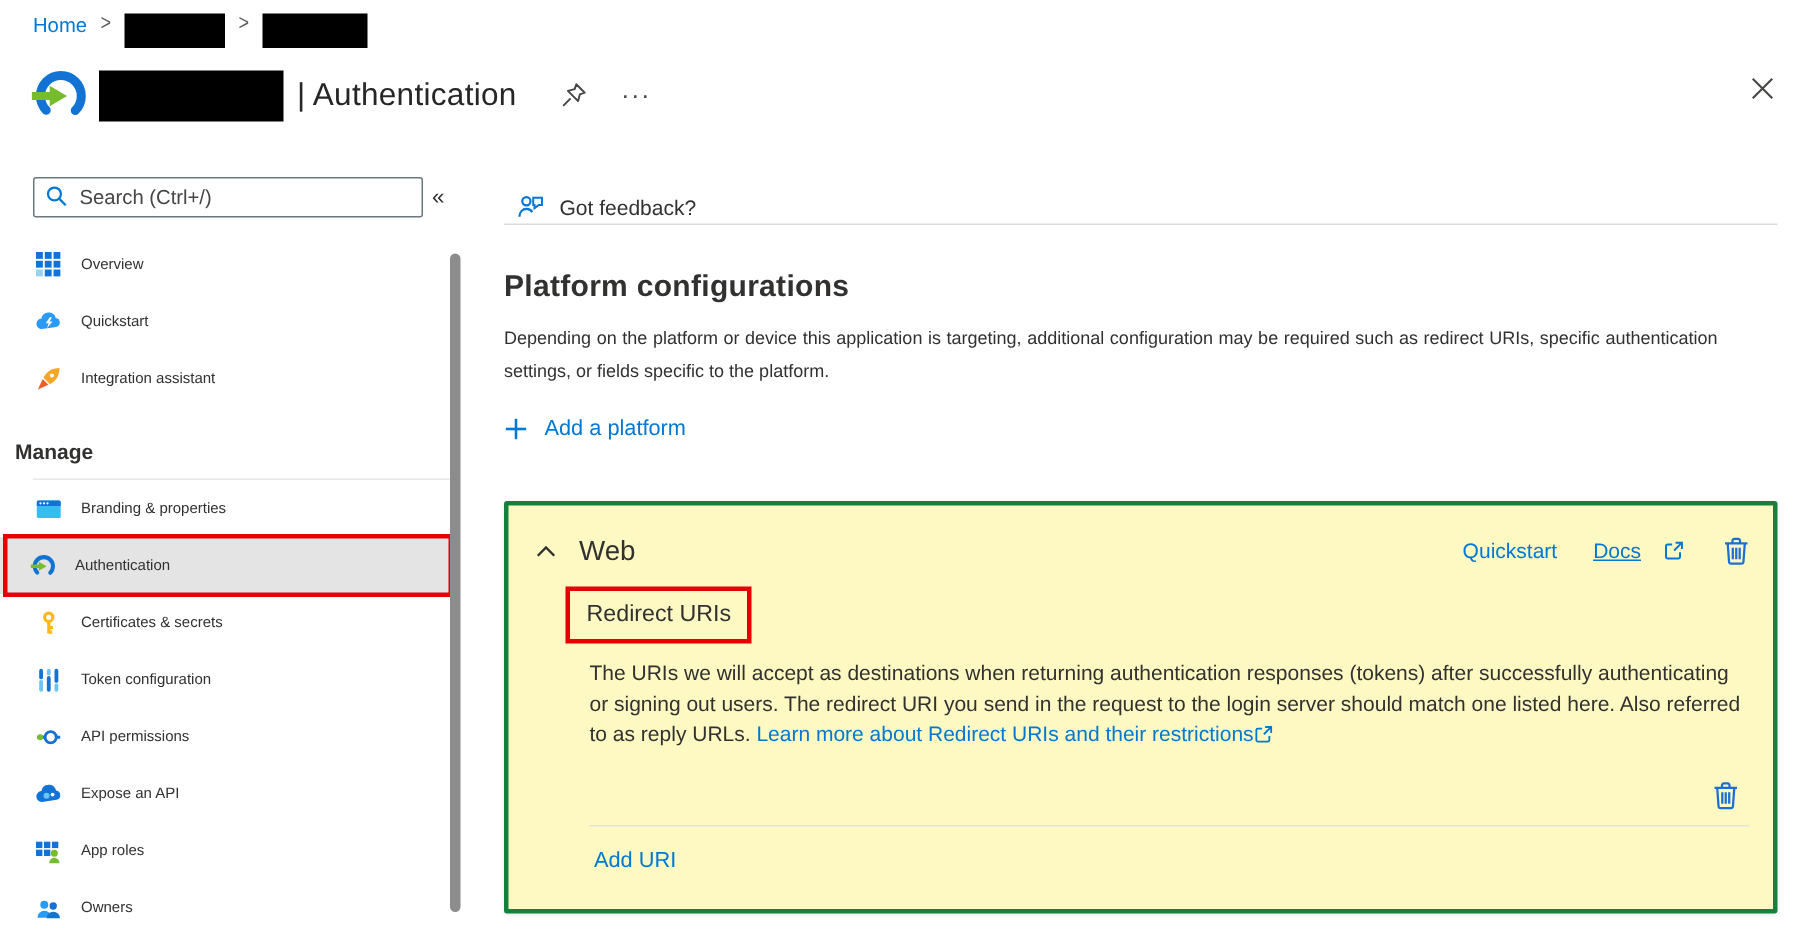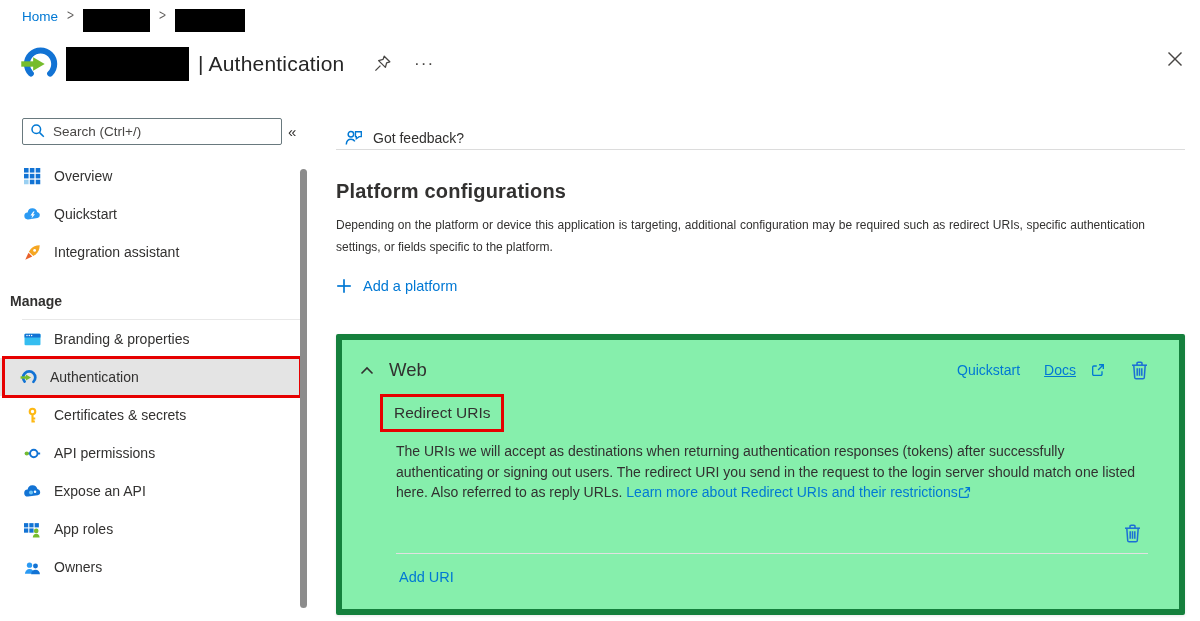--- a/index.html
+++ b/index.html
@@ -34,37 +34,37 @@
   .search-row{display:flex; align-items:center; margin:17px 0 12px 22px;}
   .search-wrap{position:relative; width:248px;}
   .search-wrap input{
     width:260px; height:27px; border:1px solid #69797e; border-radius:2px;
     padding:0 8px 0 30px; font-size:13.5px; font-family:inherit; color:var(--text); outline:none;
   }
   .search-wrap input::placeholder{color:#484644; opacity:1;}
   .search-icon{position:absolute; left:8px; top:5px;}
   .collapse-btn{margin-left:18px; font-size:15px; color:#323130; cursor:pointer;}
   .nav{margin-top:0;}
-  .nav-item{height:38px; display:flex; align-items:center; padding-left:24px; gap:13px; font-size:14px; cursor:pointer; position:relative; width:302px;}
+  .nav-item{height:38px; display:flex; align-items:center; padding-left:24px; gap:13px; font-size:10px; cursor:pointer; position:relative; width:302px;}
   .nav-item.active{background:#e4e4e4;padding-left:20px;}
   .nav-item .ico{width:17px; height:17px; flex:0 0 auto; display:flex;}
   .section-label{height:36px; margin-top:12px; display:flex; align-items:center; padding-left:10px; font-weight:bold; font-size:14px;}
   .nav-divider{border-top:1px solid #e8e8e8; margin:0 34px 0 22px;}
   .red-annotation{position:absolute; inset:-2px 0 -2px 2px; border:3px solid var(--annotation); pointer-events:none;}
   .side-scrollbar{position:absolute; left:300px; top:68px; width:7px; height:439px; background:#8c8c8c; border-radius:4px; cursor:grab;}
   
   .main{flex:1; padding:0 15px 0 0;}
   .feedback-row{display:flex; align-items:flex-end; gap:10px; padding-left:9px; margin-top:17px; height:28px;}
   .feedback-label{font-size:14px; color:var(--text); cursor:pointer;}
   .main-divider{border-top:1px solid #dcdcdc; margin-top:3px;}
   .section-heading{font-size:20px; font-weight:bold; color:var(--text); margin-top:30px; letter-spacing:.2px;}
   .platform-desc{margin-top:12px; font-size:12px; line-height:21.5px; text-align:justify; margin-right:40px; color:var(--text);}
   .add-platform{display:flex; align-items:center; gap:11px; margin-top:16px; height:24px; color:var(--accent); font-size:14.5px; cursor:pointer; width:fit-content;}
   
-  .card{margin-top:36px; border:6px solid #15803d; border-radius:2px; box-shadow:0 1px 3px rgba(0,0,0,.09); padding:10px 31px 20px 16px; background:#86efac;}
+  .card{margin-top:36px; border:3px solid #15803d; border-radius:2px; box-shadow:0 1px 3px rgba(0,0,0,.09); padding:10px 16px 20px 16px; background:#fef9c3;}
   .card-header{display:flex; align-items:center; height:40px;}
   .chev-btn{cursor:pointer; display:flex; align-items:center; padding:2px;}
   .card-title{font-size:18.5px; color:var(--text); margin-left:13px;}
   .card-links{margin-left:auto; display:flex; align-items:center; gap:24px;}
   .link{color:var(--accent); font-size:14px; cursor:pointer; text-decoration:none;}
   .docs-link{display:flex; align-items:center; gap:15px;text-decoration:underline;}
   .trash-btn{margin-left:26px; cursor:pointer; display:flex; align-items:center;}
   .redirect-label-box{display:inline-block; border:3px solid var(--annotation); padding:7px 11px; margin:4px 0 0 22px; font-size:15.5px; color:var(--text);}
   .card-desc{margin:9px 0 0 38px; font-size:14px; line-height:20.5px; color:var(--text); max-width:800px;}
   .uri-row{display:flex; justify-content:flex-end; align-items:center; margin-top:12px; height:38px; padding-right:7px;}
@@ -192,20 +192,33 @@
       <div class="nav-item">
         <span class="ico">
             <svg viewBox="0 0 16 16" width="17" height="17" fill="none" stroke="#fdb813" stroke-width="2">
           <circle cx="8" cy="4.2" r="2.6"></circle>
           <path d="M8 6.9 V14.5 M8 10.8 h2.6 M8 13.6 h2.2"></path>
         </svg>
           </span>
         <span>Certificates &amp; secrets</span>
       </div>
 
+      <div class="nav-item">
+        <span class="ico">
+            <svg viewBox="0 0 16 16" width="17" height="17" stroke-linecap="round" stroke-width="2.4" fill="none">
+          <line x1="3.2" y1="2" x2="3.2" y2="6.2" stroke="#1273d4"></line>
+              <line x1="3.2" y1="9" x2="3.2" y2="14" stroke="#6cc3f5"></line>
+          <line x1="8" y1="2" x2="8" y2="3.8" stroke="#6cc3f5"></line>
+              <line x1="8" y1="6.6" x2="8" y2="14" stroke="#1273d4"></line>
+          <line x1="12.8" y1="2" x2="12.8" y2="8.4" stroke="#1273d4"></line>
+              <line x1="12.8" y1="11.2" x2="12.8" y2="14" stroke="#6cc3f5"></line>
+        </svg>
+          </span>
+        <span>Token configuration</span>
+      </div>
 
       <div class="nav-item">
         <span class="ico">
             <svg viewBox="0 0 16 16" width="17" height="17">
           <line x1="0.8" y1="8" x2="15.2" y2="8" stroke="#1273d4" stroke-width="1.8"></line>
           <circle cx="9.2" cy="8" r="3.5" fill="#fff" stroke="#1273d4" stroke-width="1.8"></circle>
           <circle cx="2.6" cy="8" r="1.9" fill="#76bc2d"></circle>
         </svg>
           </span>
         <span>API permissions</span>

